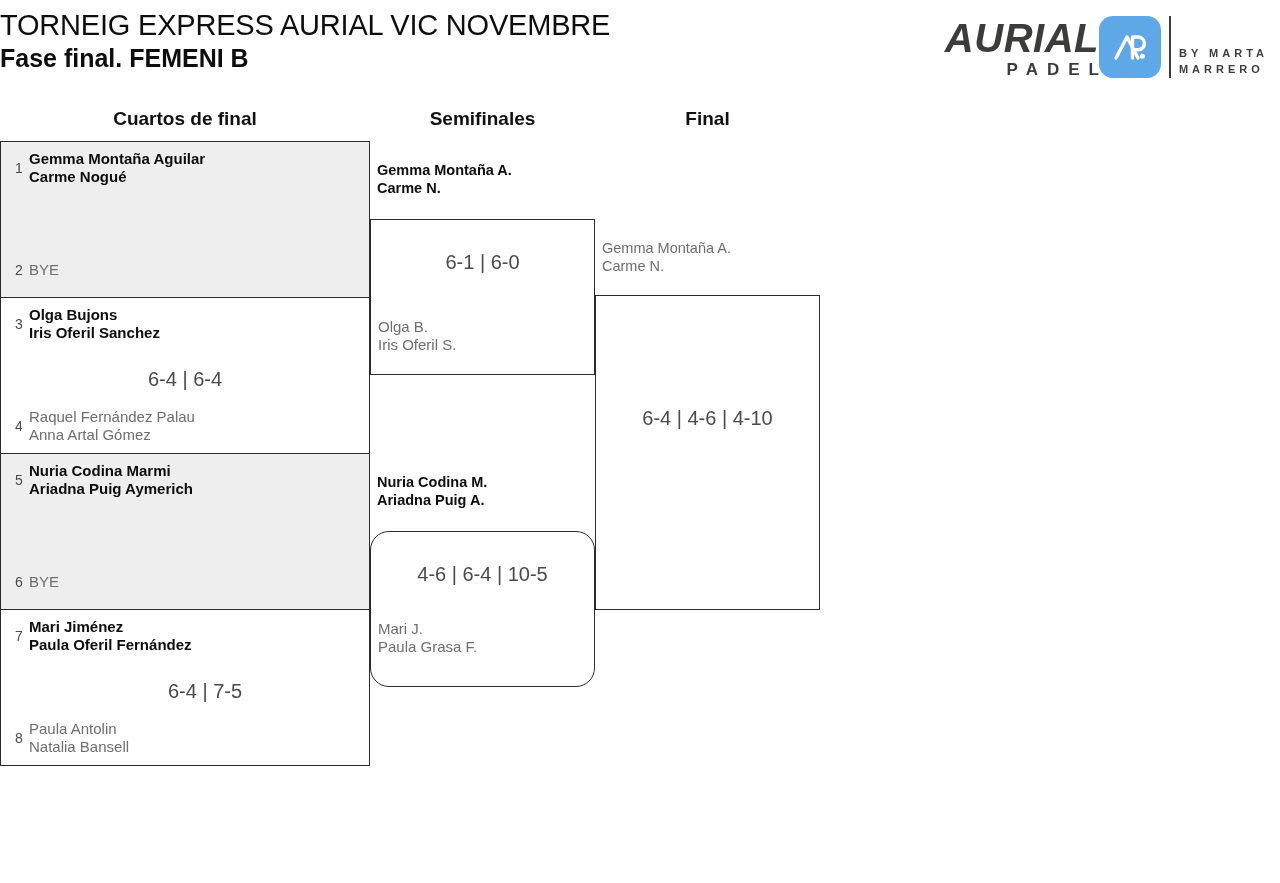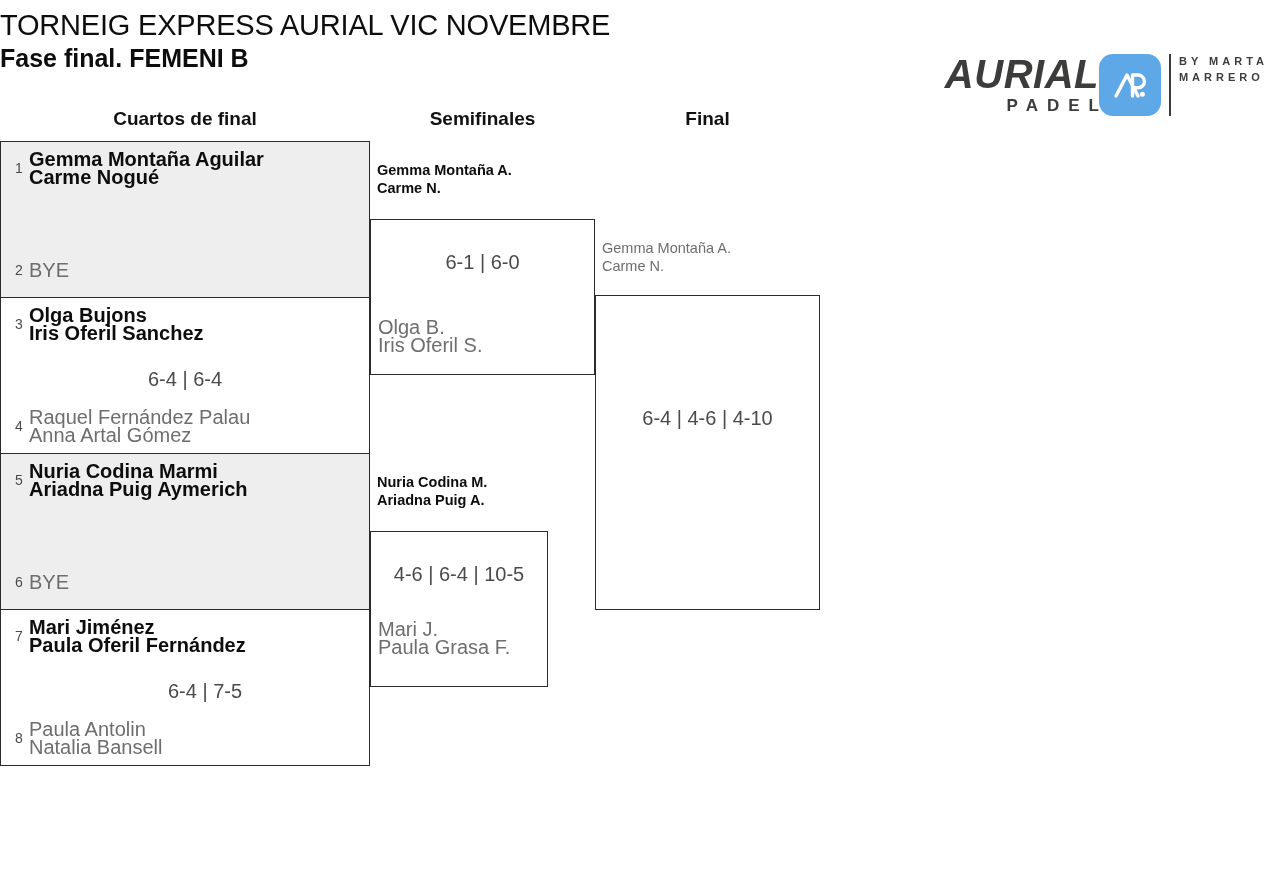--- a/index.html
+++ b/index.html
@@ -44,23 +44,22 @@
     white-space: nowrap;
     color: #0d0d0d;
   }
 
   
   .logo {
     position: absolute;
     right: 12px; top: 8px;
     height: 70px;
     display: flex;
-    align-items: flex-start;
+    align-items: flex-end;
     gap: 0;
-    margin-top: 46px;
   }
   .logo-wordmark {
     display: flex;
     flex-direction: column;
     align-items: flex-end;
     line-height: 1;
   }
   .logo-aurial {
     font-size: 40px;
     font-weight: 700;
@@ -134,21 +133,21 @@
     padding-left: 8px;
   }
   .slot .seed {
     width: 20px;
     flex: 0 0 20px;
     font-size: 14px;
     color: #4a4a4a;
     text-align: center;
   }
   .slot .team {
-    font-size: 20px;
+    font-size: 15px;
     line-height: 18px;
     color: #6e6e6e;
     font-weight: 400;
     white-space: nowrap;
   }
   .slot.winner .team { color: #0d0d0d; font-weight: 700; }
   .slot .team .ln { display: block; }
 
   .score {
     position: absolute;
@@ -290,21 +289,21 @@
   <div class="match" style="left:370px; top:219px; width:225px; height:156px;">
     <div class="score" style="top:31px;">6-1 | 6-0</div>
     <div class="slot" style="top:98px; padding-left:7px;">
       <span class="team">
         <span class="ln">Olga B.</span>
         <span class="ln">Iris Oferil S.</span>
       </span>
     </div>
   </div>
 
-  <div class="match" style="left:370px; top:531px; width:178px; height:156px;">
+  <div class="match" style="left:370px; top:531px; width:225px; height:156px;border-radius:19px;">
     <div class="score" style="top:31px;">4-6 | 6-4 | 10-5</div>
     <div class="slot" style="top:88px; padding-left:7px;">
       <span class="team">
         <span class="ln">Mari J.</span>
         <span class="ln">Paula Grasa F.</span>
       </span>
     </div>
   </div>
 
   <div class="advance" style="left:602px; top:239px;">

